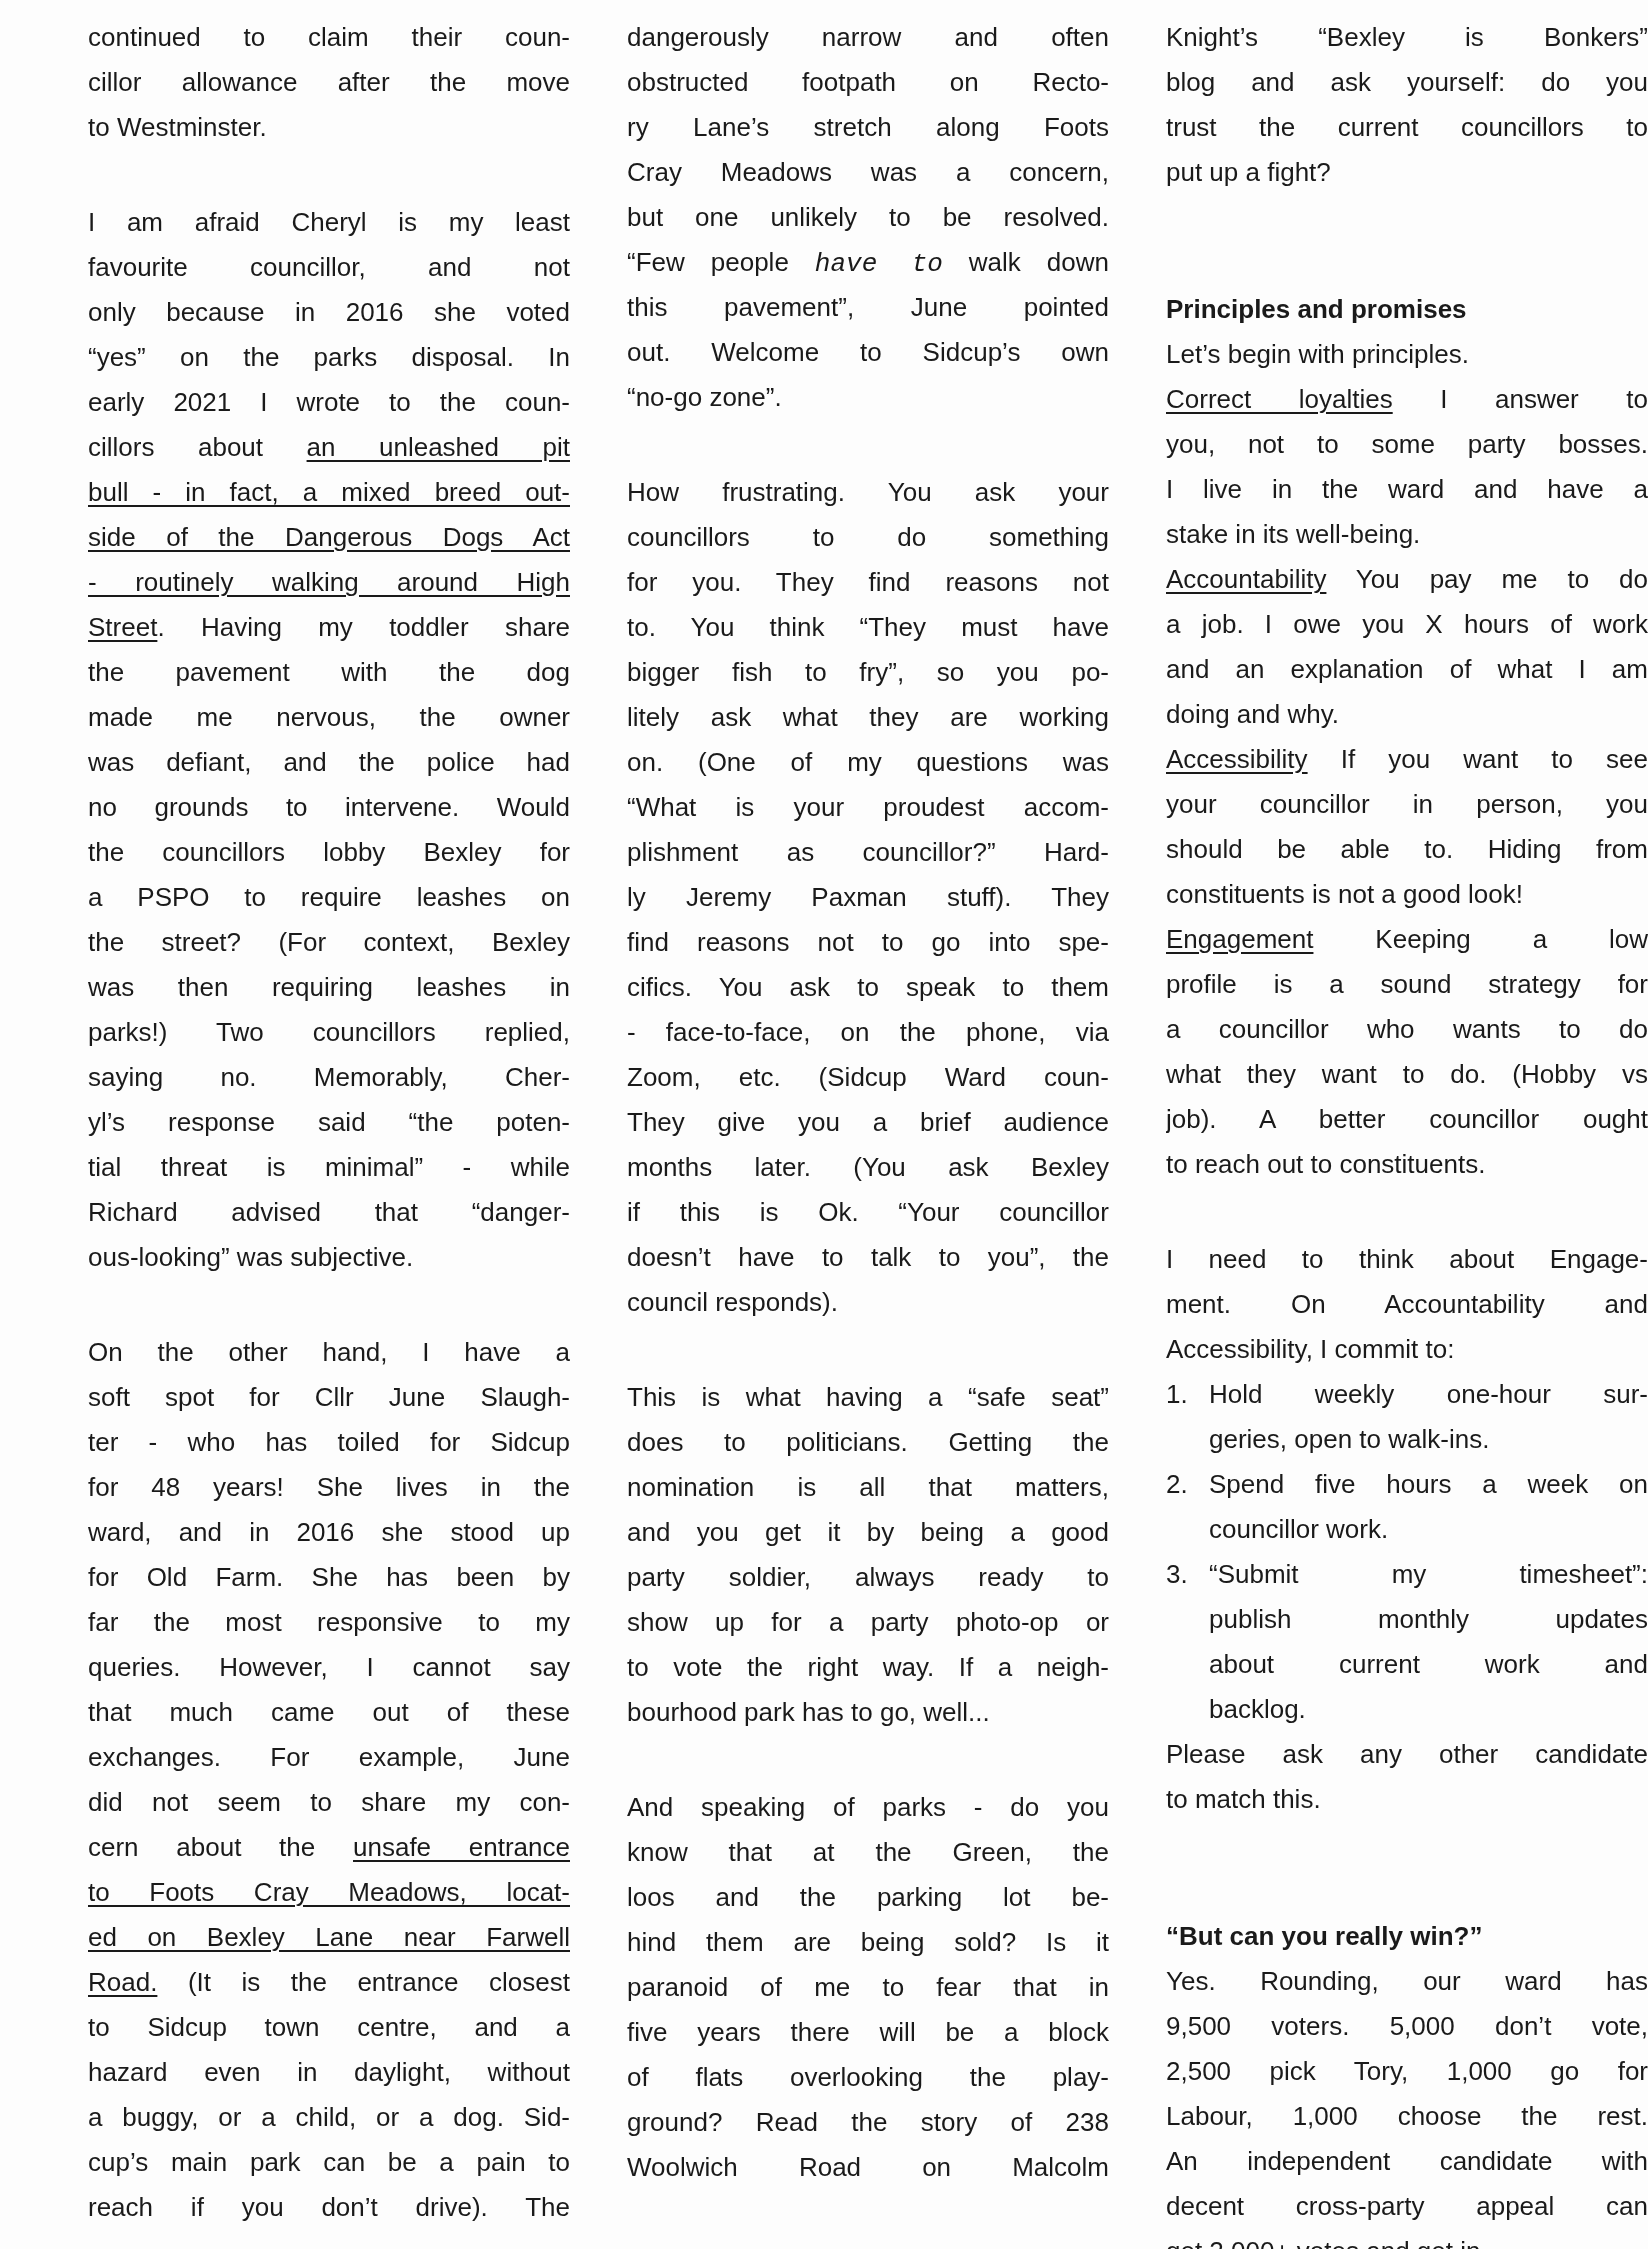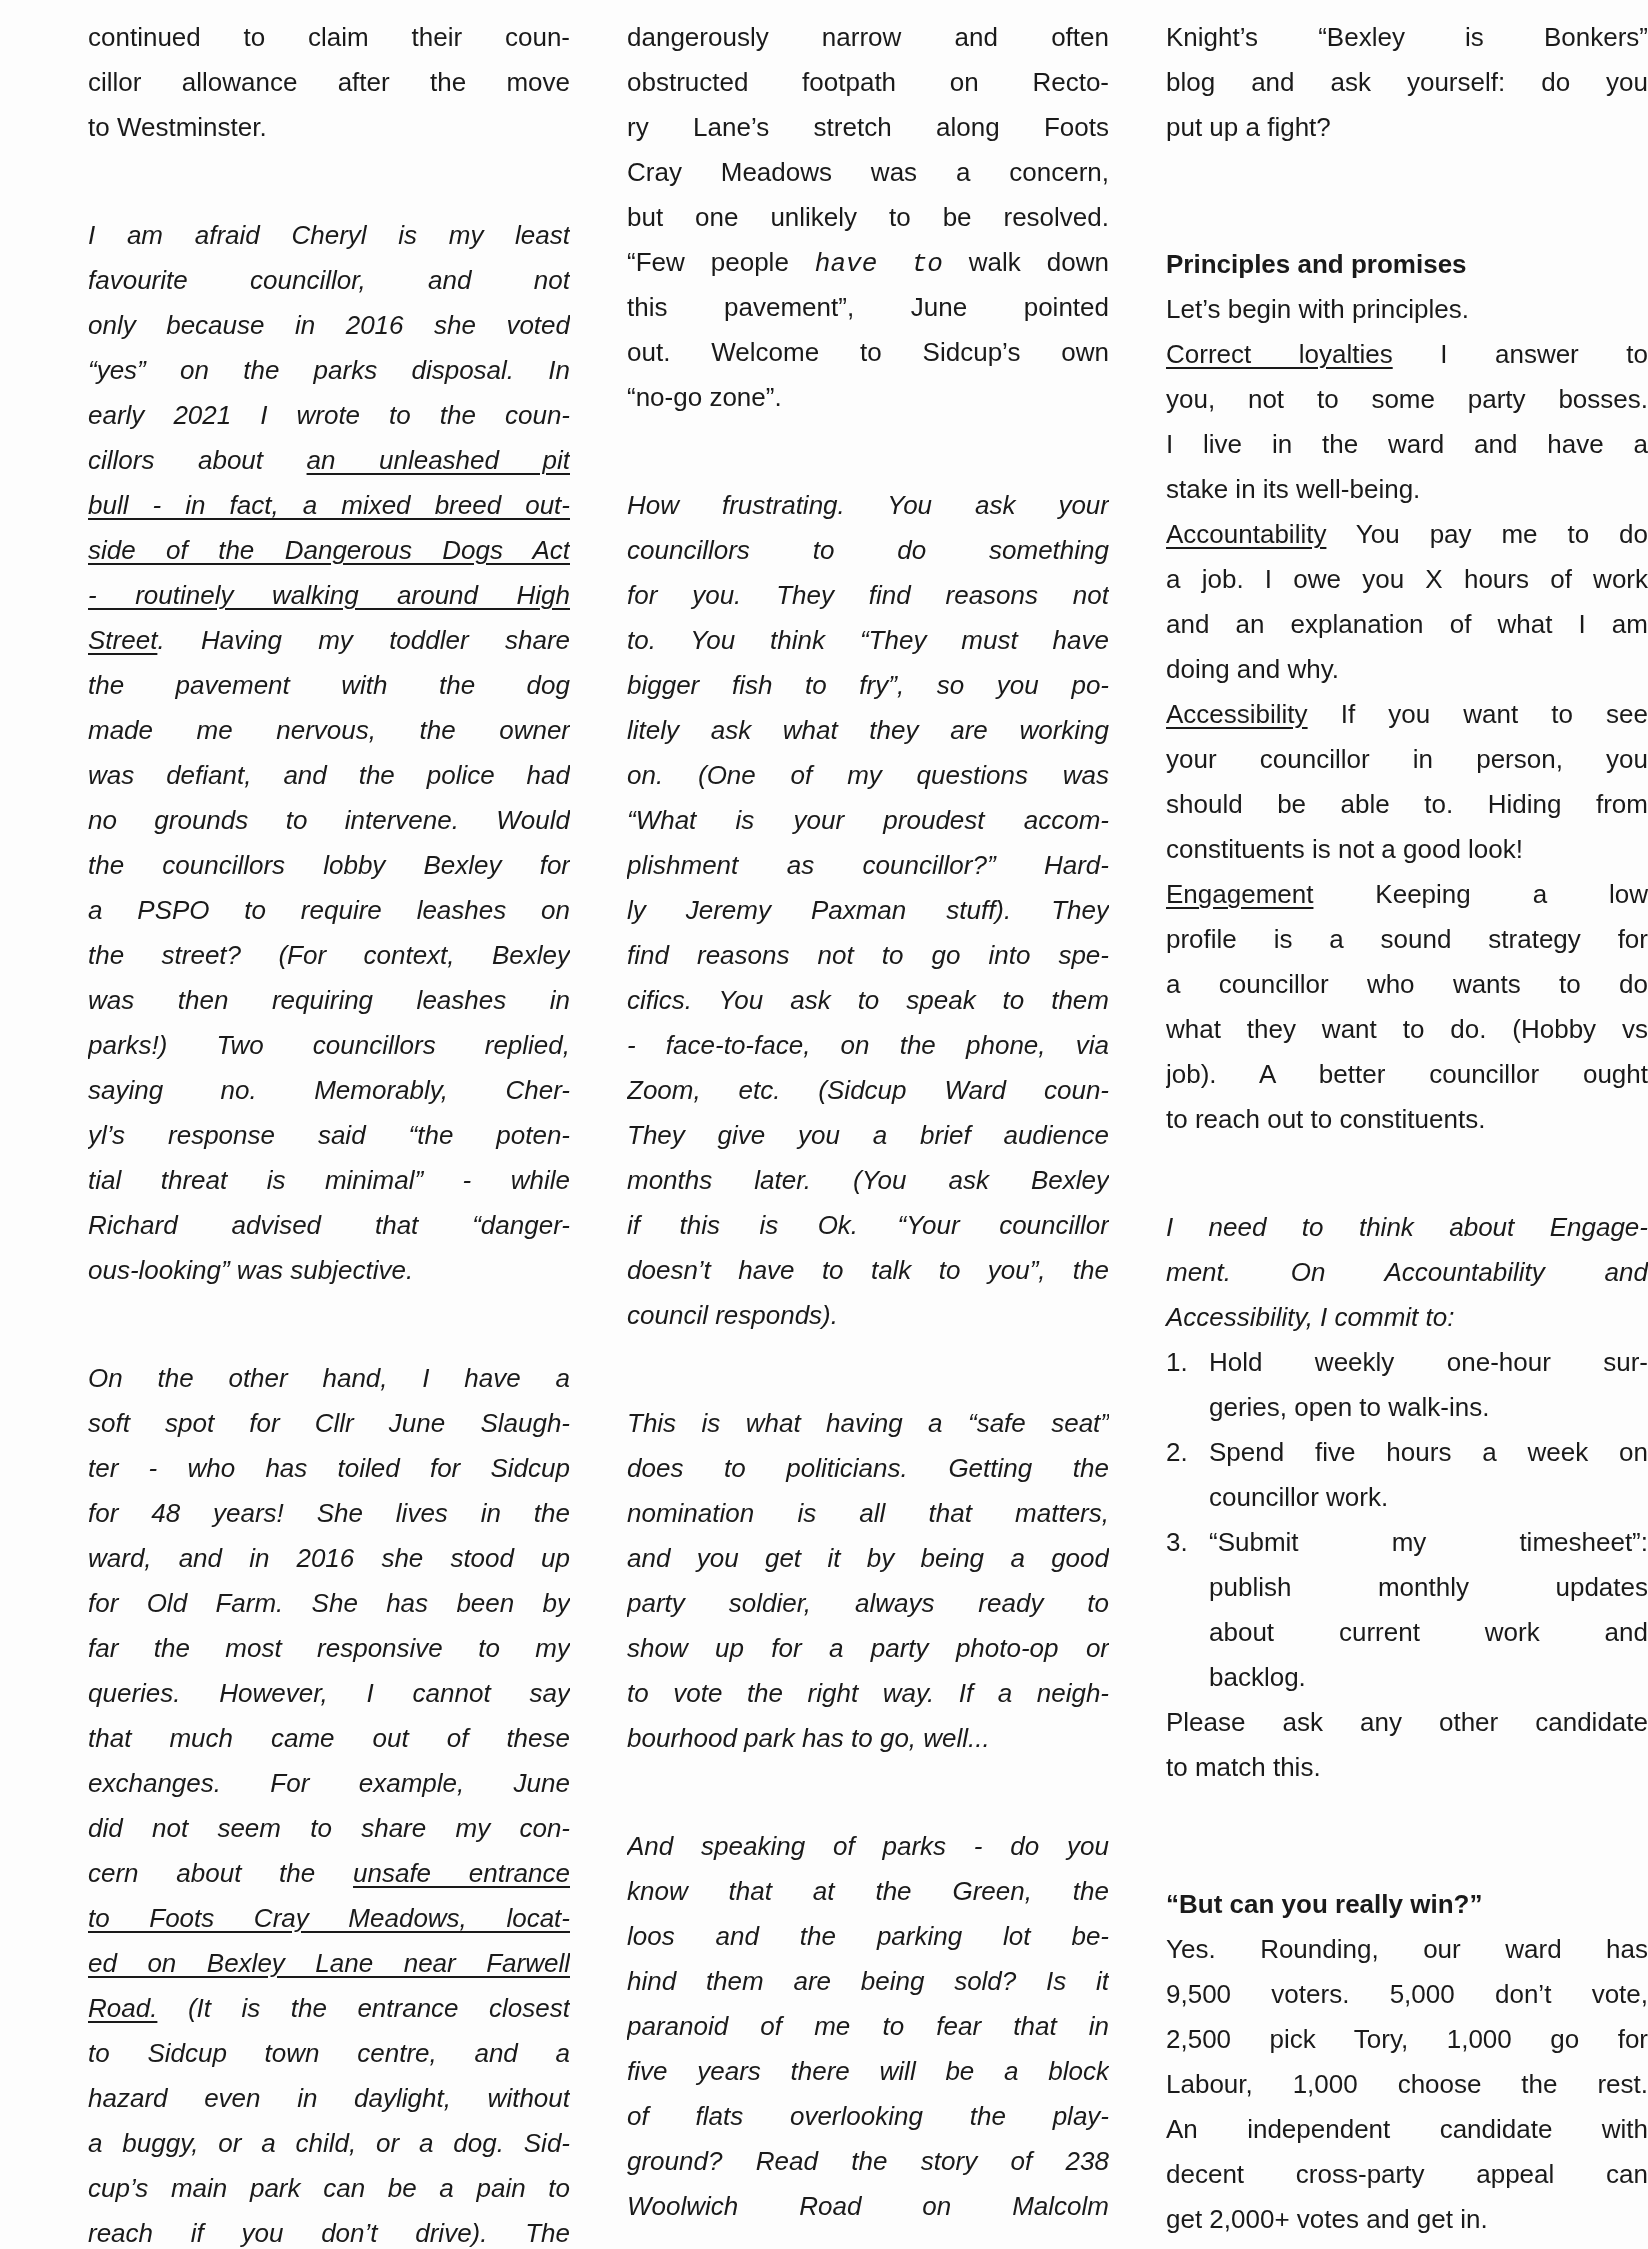--- a/index.html
+++ b/index.html
@@ -23,21 +23,21 @@
   .cols {
     display: flex;
     gap: 57px;
     justify-content: flex-end;
   }
   .col {
     width: 482px;
     flex: 0 0 482px;
   }
   .block { margin: 0; }
-  .gap-line  { margin-top: 63px; font-style: italic; }
+  .gap-line  { margin-top: 50px; }
   .gap-large { margin-top: 92px; }
   .line {
     font-size: 26px;
     line-height: 45px;
     white-space: nowrap;
     text-align: left;
   }
   .jl {
     white-space: normal;
     text-align: justify;
@@ -168,20 +168,21 @@
           <div class="line jl"><span>five years there will be a block</span></div>
           <div class="line jl"><span>of flats overlooking the play-</span></div>
           <div class="line jl"><span>ground? Read the story of 238</span></div>
           <div class="line jl"><span>Woolwich Road on Malcolm</span></div>
         </div>
       </div>
       <div class="col">
         <div class="block para">
           <div class="line jl"><span>Knight’s “Bexley is Bonkers”</span></div>
           <div class="line jl"><span>blog and ask yourself: do you</span></div>
+          <div class="line jl"><span>trust the current councillors to</span></div>
           <div class="line"><span>put up a fight?</span></div>
         </div>
         <div class="block heading gap-large">
           <div class="line"><span>Principles and promises</span></div>
         </div>
         <div class="block para">
           <div class="line"><span>Let’s begin with principles.</span></div>
         </div>
         <div class="block para">
           <div class="line jl"><span class="u ">Correct loyalties</span><span> I answer to</span></div>

